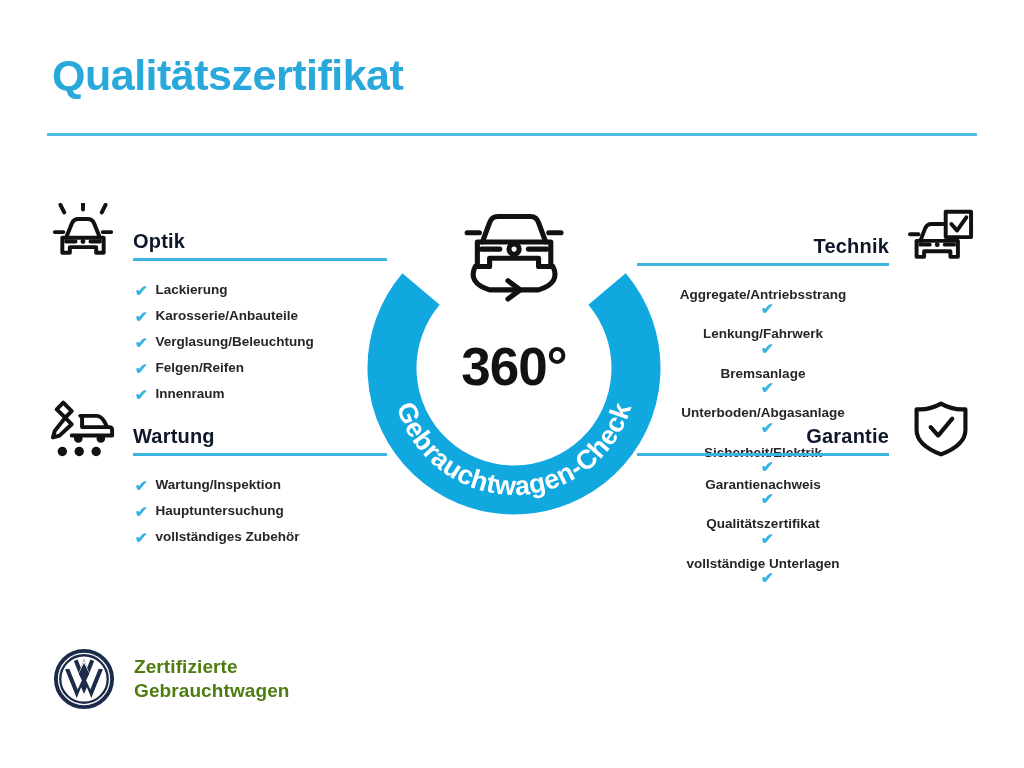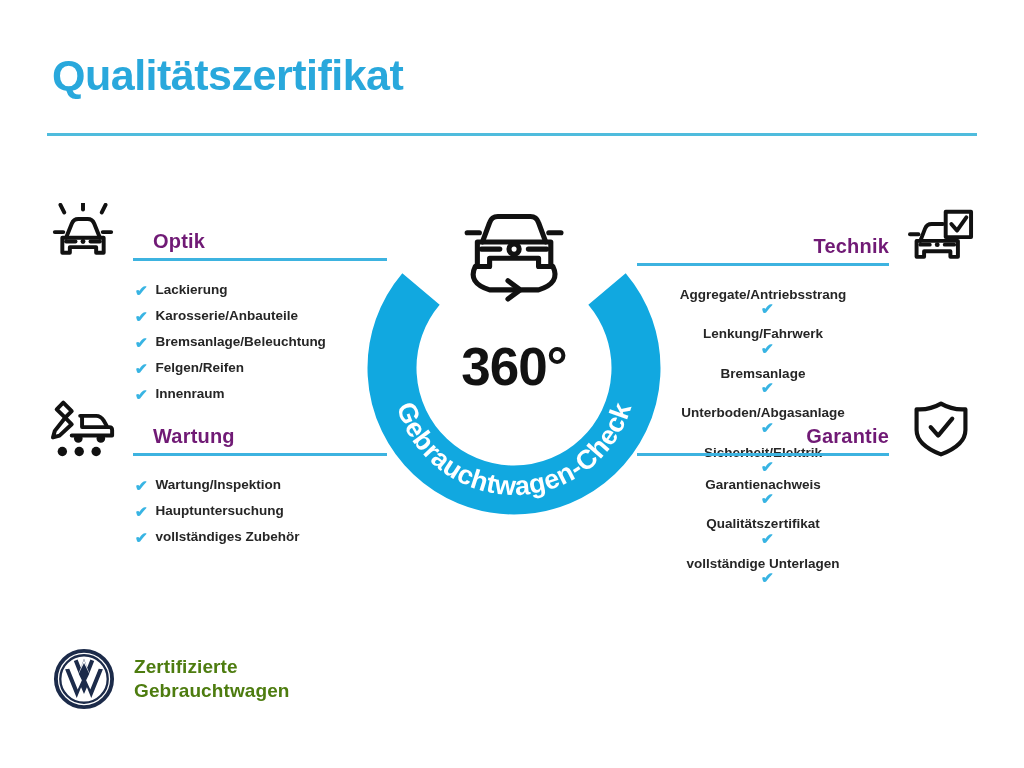--- a/index.html
+++ b/index.html
@@ -55,24 +55,23 @@
 
   .sec-head {
     position: relative;
     height: 62px;
   }
   .sec-title {
     position: absolute;
     bottom: 14px;
     font-size: 20px;
     font-weight: bold;
-    color: #701a75;
+    color: #0f172a;
     letter-spacing: 0.2px;
     white-space: nowrap;
-    margin-left: 20px;
   }
   .left-col .sec-title  { left: 86px; }
   .right-col .sec-title { right: 88px; }
 
   .sec-underline {
     position: absolute;
     bottom: 6px;
     height: 3px;
     background: #3db3e0;
   }
@@ -194,21 +193,21 @@
       <li>
           <span class="tick">✔</span>
           <span>Lackierung</span>
         </li>
       <li>
           <span class="tick">✔</span>
           <span>Karosserie/Anbauteile</span>
         </li>
       <li>
           <span class="tick">✔</span>
-          <span>Bremsanlage/Beleuchtung</span>
+          <span>Verglasung/Beleuchtung</span>
         </li>
       <li>
           <span class="tick">✔</span>
           <span>Felgen/Reifen</span>
         </li>
       <li>
           <span class="tick">✔</span>
           <span>Innenraum</span>
         </li>
     </ul>

